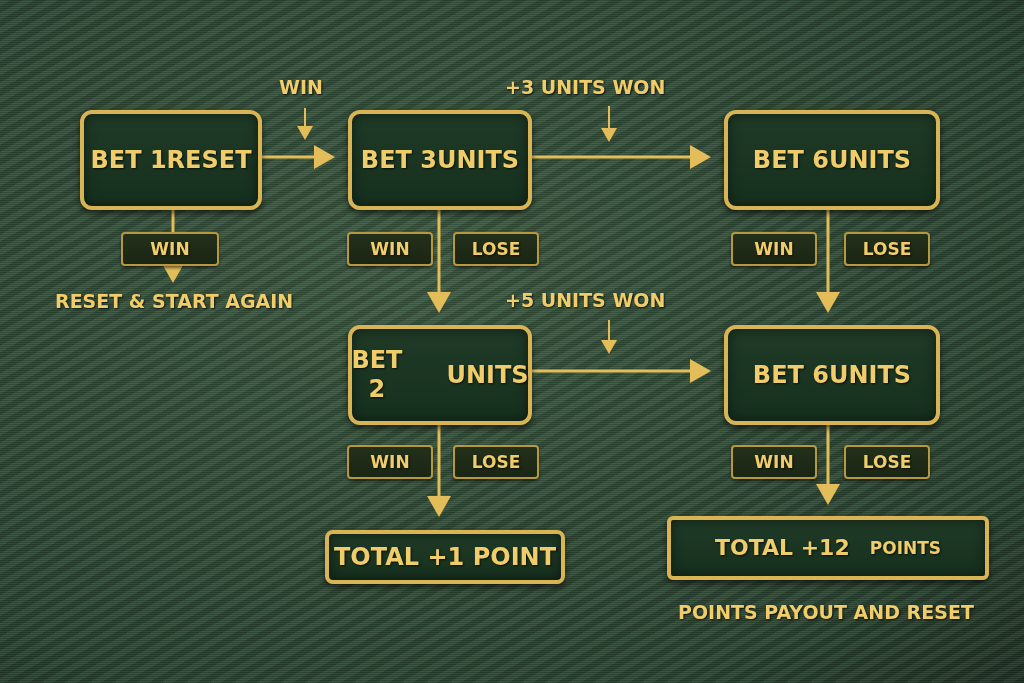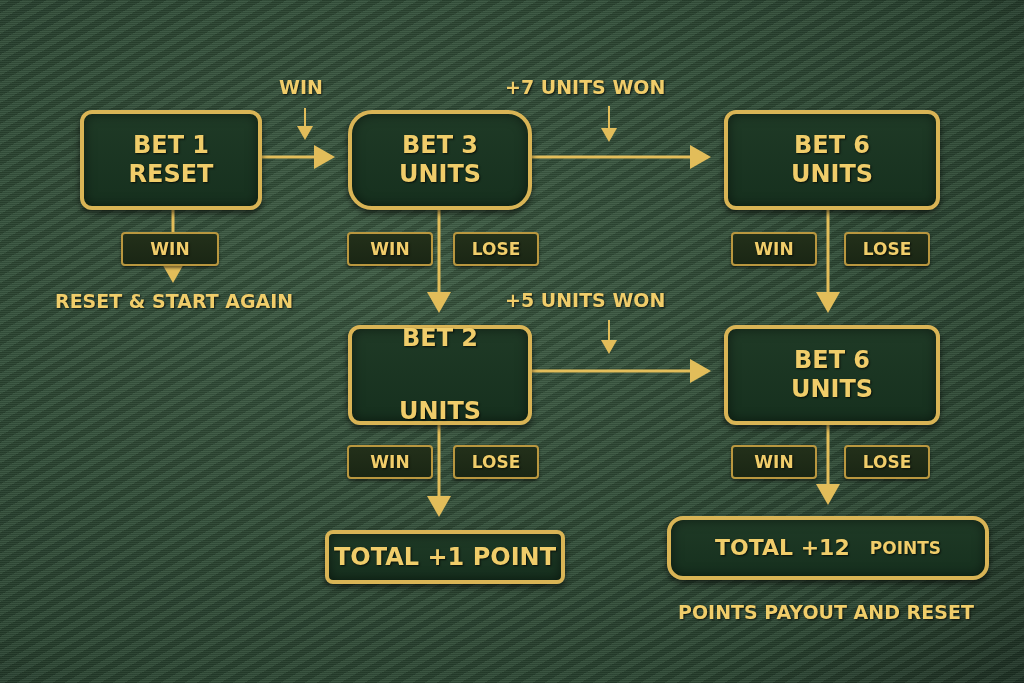--- a/index.html
+++ b/index.html
@@ -8,21 +8,21 @@
     background-color:#33503a;
     background-image:
       repeating-linear-gradient(0deg, rgba(0,0,0,0.10) 0px, rgba(0,0,0,0.10) 1px, rgba(255,255,255,0.04) 1px, rgba(255,255,255,0.04) 2px),
       repeating-linear-gradient(-30deg, rgba(0,0,0,0.12) 0px, rgba(0,0,0,0.12) 6px, rgba(255,255,255,0.03) 6px, rgba(255,255,255,0.03) 12px),
       radial-gradient(ellipse at 40% 40%, #3d5c43 0%, #2b4632 75%, #1f3325 100%);
   }
   .gold{color:#f0cd6a;text-shadow:1px 1px 2px rgba(0,0,0,0.7);}
   .box{position:absolute;box-sizing:border-box;border:4px solid #d9b455;border-radius:12px;
     background:linear-gradient(180deg,#1f3a26 0%,#16301e 100%);
     box-shadow:0 3px 6px rgba(0,0,0,0.6), inset 0 0 12px rgba(0,0,0,0.5);
-    display:flex;flex-direction:column;align-items:center;justify-content:center;
+    display:flex;flex-direction:row;align-items:center;justify-content:center;
     text-align:center;line-height:1.2;}
   .bet{font-size:24px;}
   .chip{position:absolute;box-sizing:border-box;border:2px solid #b9973f;border-radius:4px;
     background:linear-gradient(180deg,#23301a 0%,#1a2614 100%);
     box-shadow:0 2px 3px rgba(0,0,0,0.5);
     font-size:17px;display:flex;align-items:center;justify-content:center;}
   .label{position:absolute;white-space:nowrap;font-size:19px;}
   .total{font-size:24px;}
   svg.arrows{position:absolute;left:0;top:0;}
 </style>
@@ -53,50 +53,50 @@
     <line x1="532" y1="371" x2="708" y2="371" marker-end="url(#ah)"></line>
     <line x1="609" y1="320" x2="609" y2="352" stroke-width="2" marker-end="url(#ah)"></line>
 
     <line x1="439" y1="425" x2="439" y2="514" marker-end="url(#ah)"></line>
 
     <line x1="828" y1="425" x2="828" y2="502" marker-end="url(#ah)"></line>
   </g>
 </svg>
 
 <div class="label gold" style="left:279px;top:76px;">WIN</div>
-<div class="label gold" style="left:505px;top:76px;">+7 UNITS WON</div>
+<div class="label gold" style="left:505px;top:76px;">+3 UNITS WON</div>
 <div class="label gold" style="left:505px;top:289px;">+5 UNITS WON</div>
 <div class="label gold" style="left:55px;top:290px;">RESET &amp; START AGAIN</div>
 <div class="label gold" style="left:678px;top:601px;">POINTS PAYOUT AND RESET</div>
 
 <div class="box gold" style="left:80px;top:110px;width:182px;height:100px;">
   <div class="bet">BET 1</div>
   <div class="bet">RESET</div>
 </div>
-<div class="box gold" style="left:348px;top:110px;width:184px;height:100px;border-radius:24px;">
+<div class="box gold" style="left:348px;top:110px;width:184px;height:100px;">
   <div class="bet">BET 3</div>
   <div class="bet">UNITS</div>
 </div>
 <div class="box gold" style="left:724px;top:110px;width:216px;height:100px;">
   <div class="bet">BET 6</div>
   <div class="bet">UNITS</div>
 </div>
 <div class="box gold" style="left:348px;top:325px;width:184px;height:100px;gap:44px;">
   <div class="bet">BET 2</div>
   <div class="bet">UNITS</div>
 </div>
 <div class="box gold" style="left:724px;top:325px;width:216px;height:100px;">
   <div class="bet">BET 6</div>
   <div class="bet">UNITS</div>
 </div>
 
 <div class="box gold total" style="left:325px;top:530px;width:240px;height:54px;border-radius:8px;">
   <div>TOTAL +1 POINT</div>
 </div>
-<div class="box gold" style="left:667px;top:516px;width:322px;height:64px;border-radius:16px;flex-direction:row;">
+<div class="box gold" style="left:667px;top:516px;width:322px;height:64px;border-radius:6px;flex-direction:row;">
   <span style="font-size:22px;">TOTAL +12</span>
   <span style="font-size:17px;margin-left:20px;">POINTS</span>
 </div>
 
 <div class="chip gold" style="left:121px;top:232px;width:98px;height:34px;">WIN</div>
 
 <div class="chip gold" style="left:347px;top:232px;width:86px;height:34px;">WIN</div>
 <div class="chip gold" style="left:453px;top:232px;width:86px;height:34px;">LOSE</div>
 
 <div class="chip gold" style="left:731px;top:232px;width:86px;height:34px;">WIN</div>

